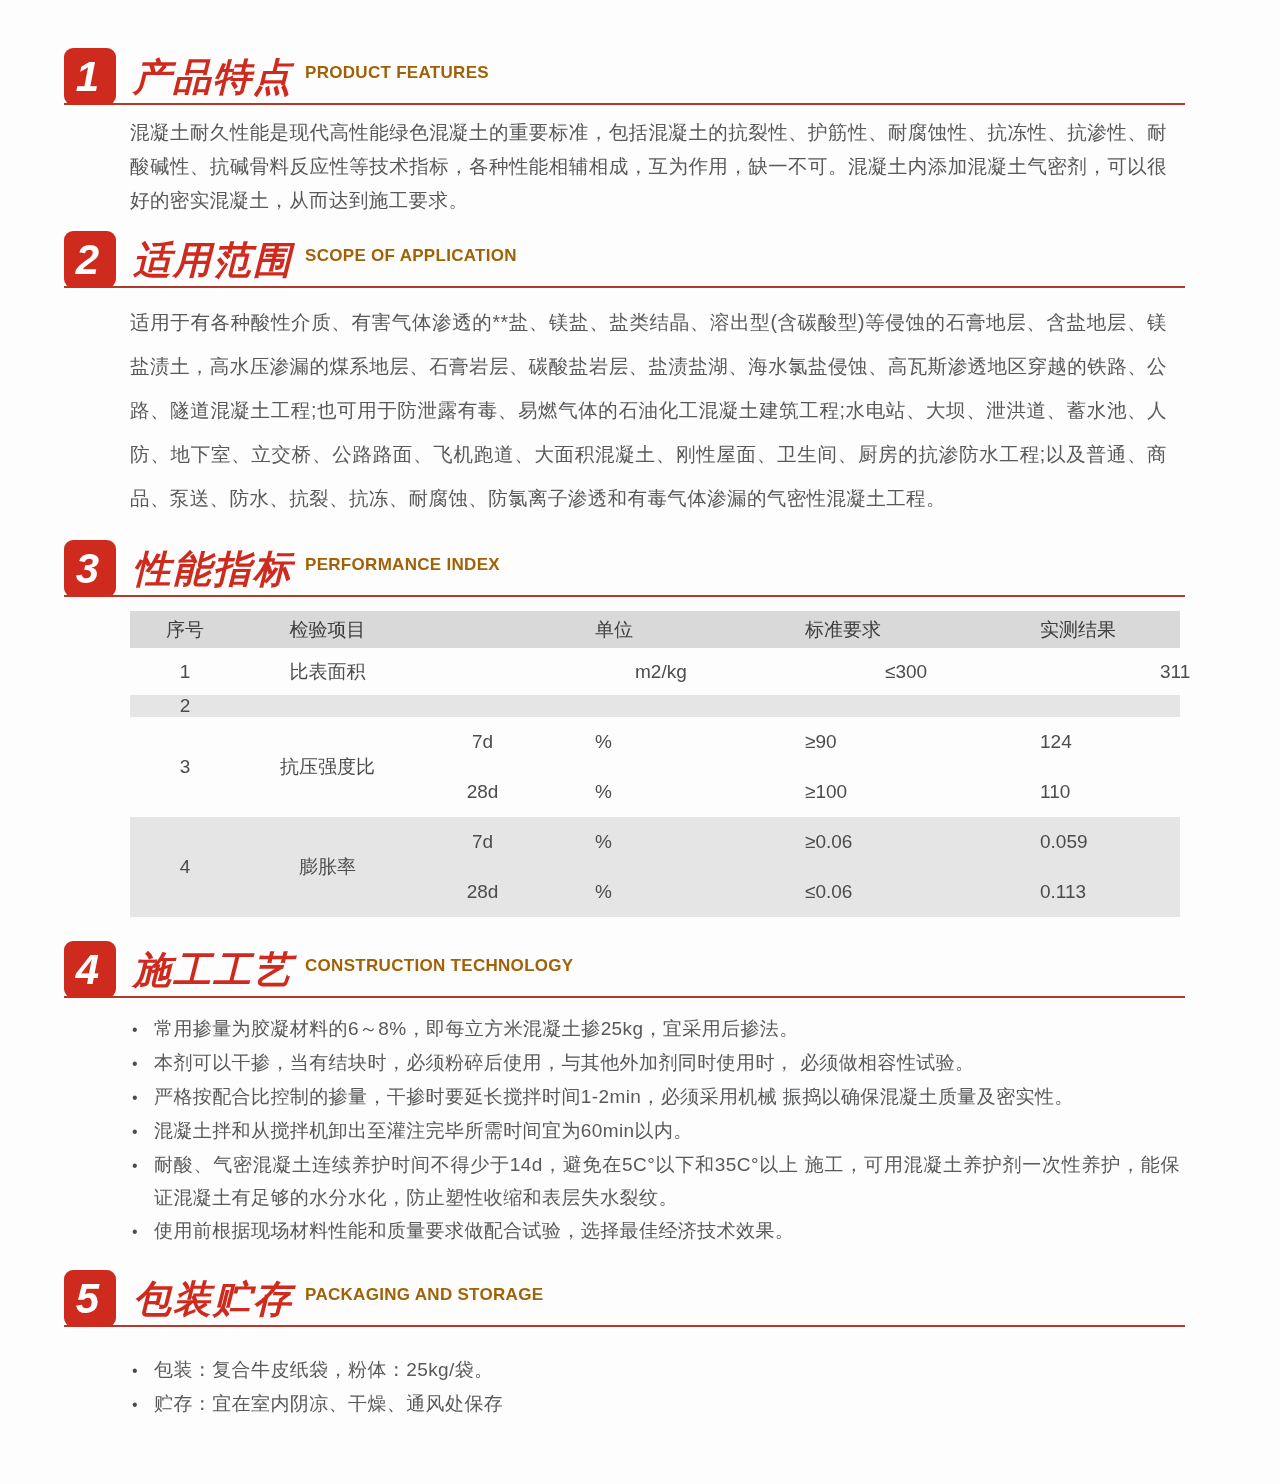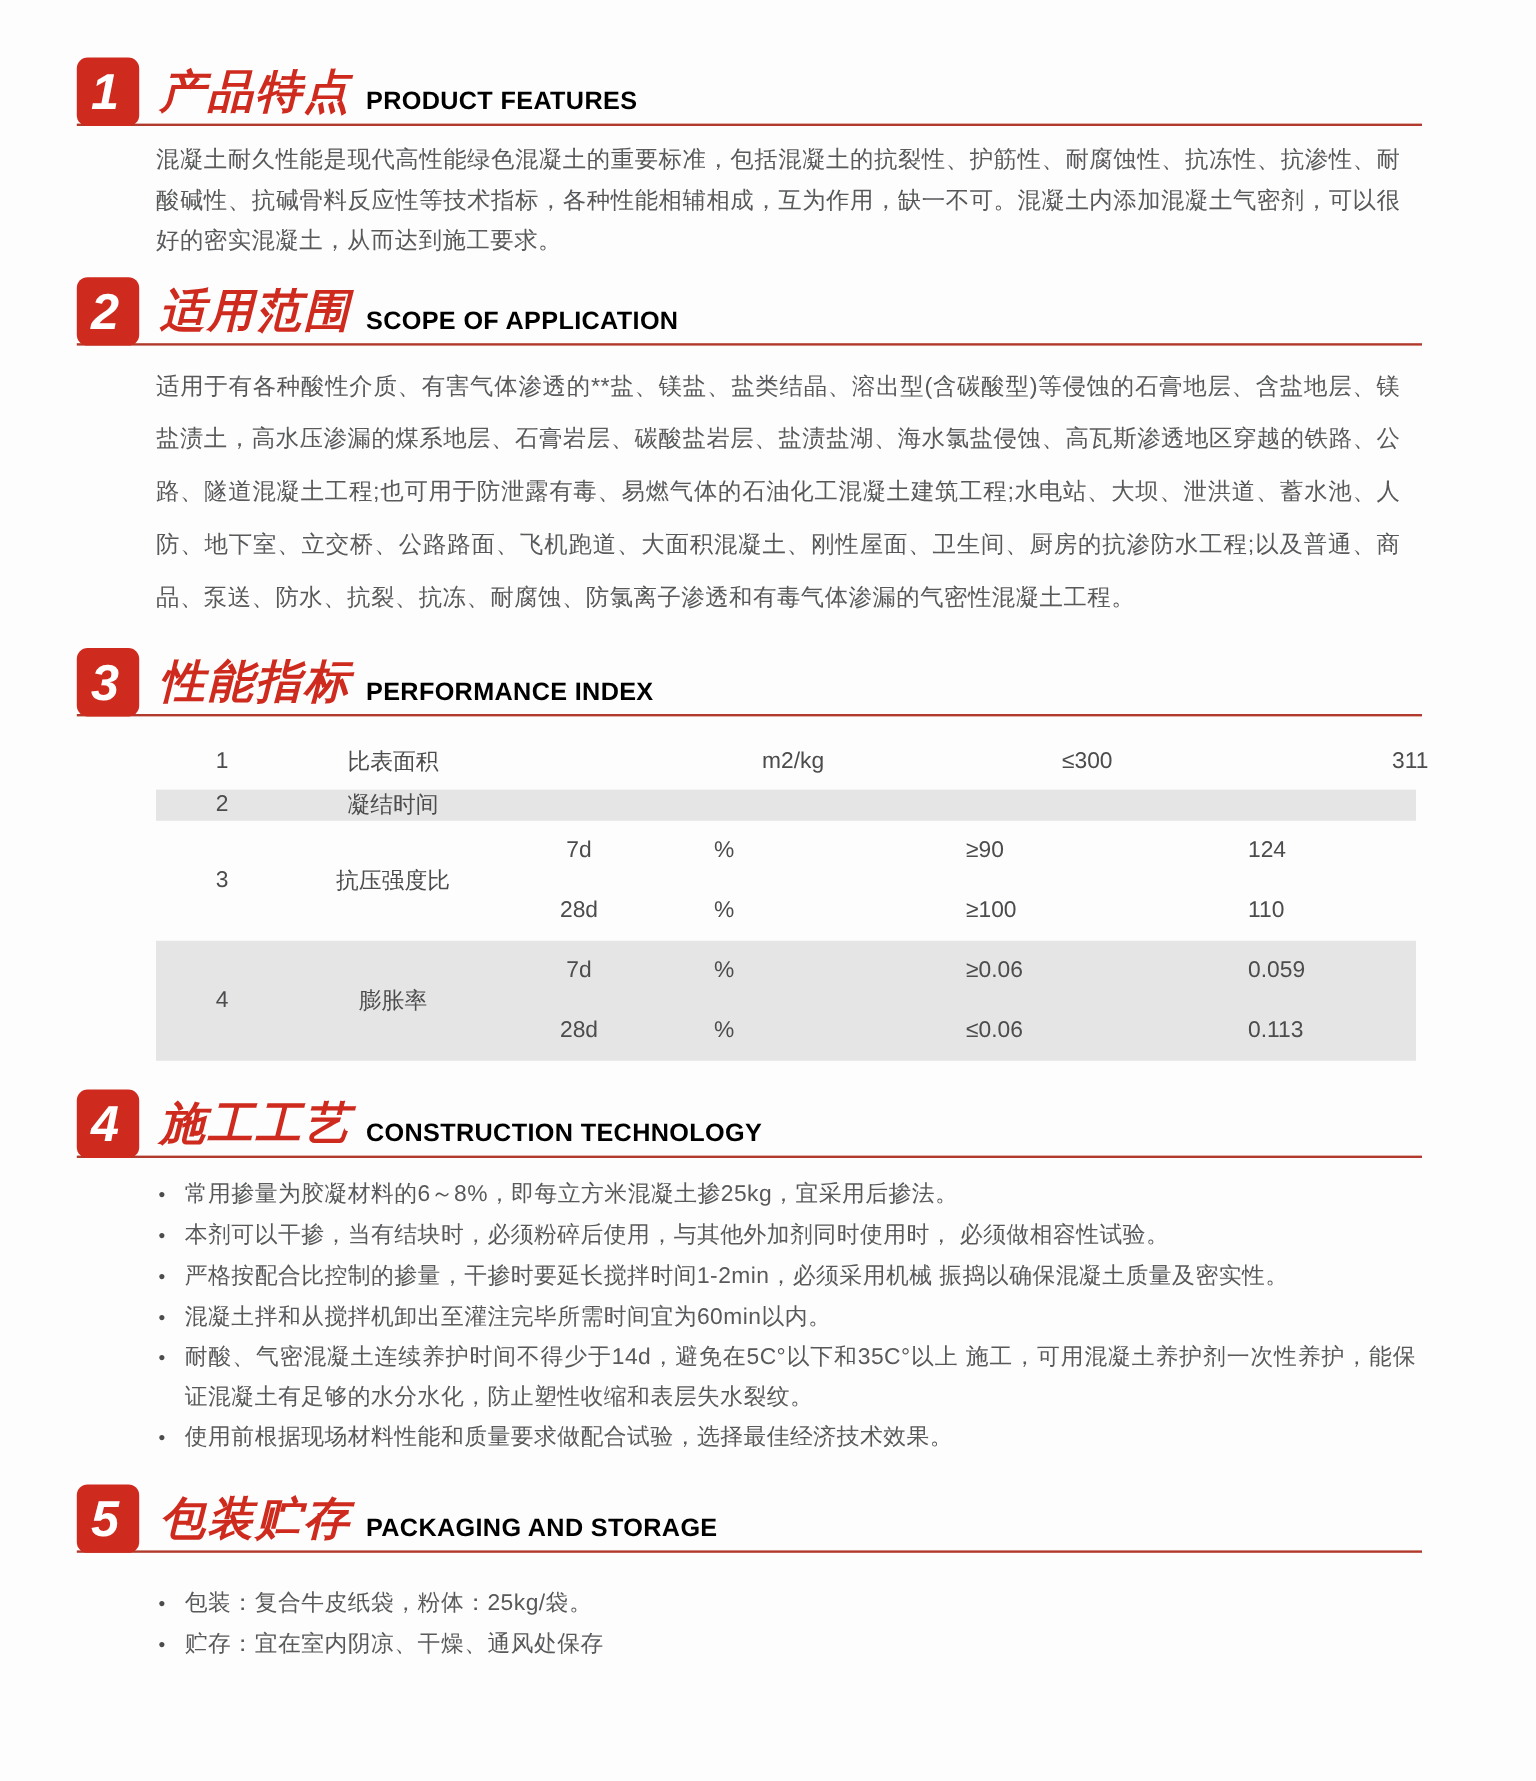--- a/index.html
+++ b/index.html
@@ -33,24 +33,24 @@
   .title-zh {
     color: #cf2a1e;
     font-size: 38px; font-weight: bold;
     letter-spacing: 2px;
     margin-left: 17px;
     line-height: 1;
     padding-bottom: 7px;
     font-style: italic;
   }
   .title-en {
-    color: #000000;
-    font-size: 21px; font-weight: bold;
+    color: #a16207;
+    font-size: 17px; font-weight: bold;
     margin-left: 12px;
-    padding-bottom: 6px;
+    padding-bottom: 20px;
     letter-spacing: 0.3px;
     white-space: nowrap;
   }
 
   
   .para {
     margin: 12px 113px 0 130px;
     color: #58595b;
     font-size: 19.5px;
     line-height: 44px;
@@ -143,37 +143,44 @@
   </div>
 
   <div class="sec sec3">
     <div class="sec-header">
       <div class="badge">3</div>
       <div class="title-zh">性能指标</div>
       <div class="title-en">PERFORMANCE INDEX</div>
     </div>
 
     <div class="ptable">
+      <div class="t-head">
+        <div class="c-center">序号</div>
+        <div class="c-center">检验项目</div>
+        <div class="c-center"></div>
+        <div class="c-unit">单位</div>
+        <div class="c-std">标准要求</div>
+        <div class="c-res">实测结果</div>
+      </div>
 
       <div class="t-group single">
         <div class="seq">1</div>
         <div class="item">比表面积</div>
         <div class="subrows">
           <div class="subrow">
             <div class="c-center"></div>
             <div class="c-unit">m2/kg</div>
             <div class="c-std">≤300</div>
             <div class="c-res">311</div>
           </div>
         </div>
       </div>
 
       <div class="t-group shaded">
         <div class="seq">2</div>
-        <div class="item">凝结时间</div>
       </div>
 
       <div class="t-group">
         <div class="seq">3</div>
         <div class="item">抗压强度比</div>
         <div class="subrows">
           <div class="subrow">
             <div class="c-center">7d</div>
             <div class="c-unit">%</div>
             <div class="c-std">≥90</div>

